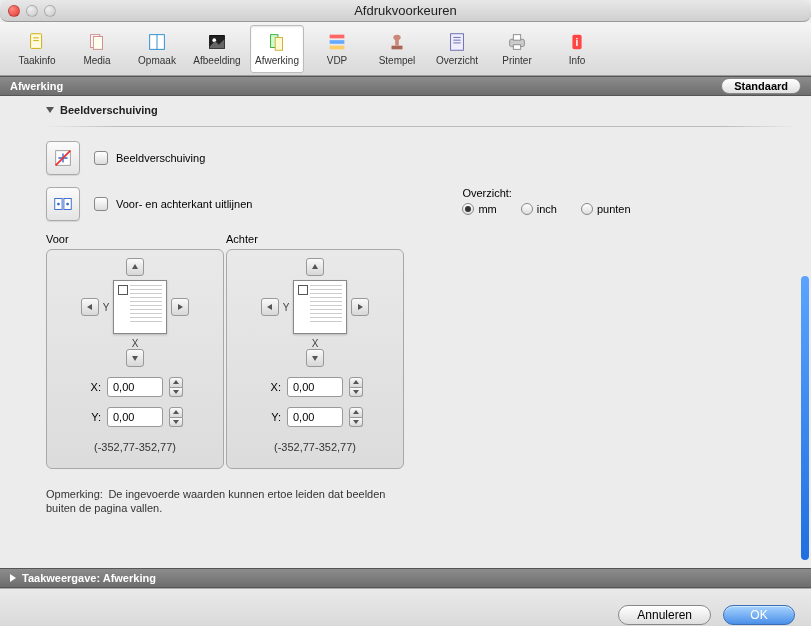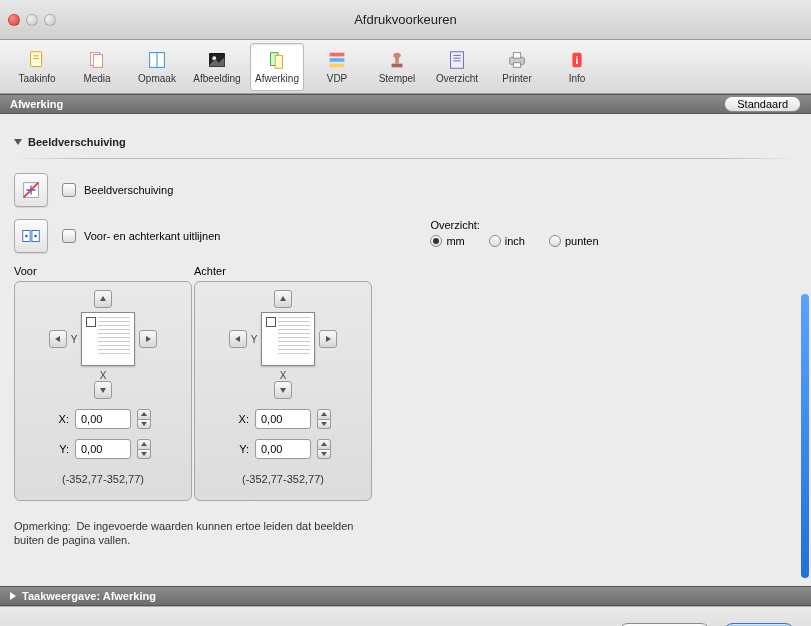--- a/index.html
+++ b/index.html
@@ -1,29 +1,29 @@
 <!DOCTYPE html>
 <html><head>
 <meta charset="utf-8">
 <style>
 * { box-sizing: border-box; margin: 0; padding: 0; font-family: "Lucida Grande", "Helvetica Neue", Arial, sans-serif; font-size: 11px; }
 body { background: #ececec; width: 811px; height: 626px; overflow: hidden; }
-.titlebar { height: 40px; background: linear-gradient(#e8e8e8,#cfcfcf); border-bottom: 1px solid #999; display: flex; align-items: center; padding: 0 8px; position: relative; }
+.titlebar { height: 22px; background: linear-gradient(#e8e8e8,#cfcfcf); border-bottom: 1px solid #999; display: flex; align-items: center; padding: 0 8px; position: relative; border-radius: 8px; }
 .tl-btn { width: 12px; height: 12px; border-radius: 50%; margin-right: 6px; border: 1px solid rgba(0,0,0,.2); }
 .tl-close { background: radial-gradient(circle at 30% 30%, #ff8a80, #e53935); }
 .tl-min, .tl-max { background: radial-gradient(circle at 30% 30%, #f0f0f0, #c8c8c8); }
 .tl-title { position: absolute; left: 0; right: 0; text-align: center; font-size: 13px; color: #222; pointer-events: none; }
 .toolbar { height: 54px; background: linear-gradient(#f5f5f5,#d9d9d9); border-bottom: 1px solid #9a9a9a; display: flex; align-items: center; padding: 0 10px; gap: 6px; }
 .tbitem { display: flex; flex-direction: column; align-items: center; justify-content: center; width: 54px; height: 48px; border: 1px solid transparent; border-radius: 3px; }
 .tbitem.selected { background: #fff; border: 1px solid #bbb; box-shadow: inset 0 1px 2px rgba(0,0,0,.1); }
 .tbitem .ic { width: 22px; height: 22px; display: flex; align-items: center; justify-content: center; }
 .tbitem .lbl { font-size: 10px; color: #333; margin-top: 2px; }
 .section-header { height: 20px; background: linear-gradient(#8c8c8c,#6d6d6d); color: #fff; font-weight: bold; font-size: 12px; display: flex; align-items: center; padding: 0 10px; border-top: 1px solid #555; border-bottom: 1px solid #555; }
-.section-header .stdbtn { margin-left: auto; background: linear-gradient(#fff,#e0e0e0); color: #000; font-weight: normal; border: 1px solid #888; border-radius: 10px; padding: 1px 12px; font-size: 11px; }
-.content { padding: 22px 14px 0 14px; height: 472px; position: relative; }
+.section-header .stdbtn { margin-left: auto; background: linear-gradient(#fff,#e0e0e0); color: #000; font-weight: bold; border: 1px solid #888; border-radius: 10px; padding: 1px 12px; font-size: 11px; }
+.content { padding: 8px 14px 0 14px; height: 472px; position: relative; margin-left: 32px; }
 .group-title { font-weight: bold; font-size: 12px; color: #222; margin-bottom: 10px; display: flex; align-items: center; }
 .group-title .tri { display:inline-block; width:0;height:0;border-left:4px solid transparent;border-right:4px solid transparent;border-top:6px solid #555;margin-right:6px; }
 .hr { height:1px; background: linear-gradient(to right, rgba(0,0,0,0), #bbb 10%, #bbb 90%, rgba(0,0,0,0)); margin-bottom: 14px; }
 .row { display:flex; align-items:center; margin-bottom: 12px; }
 .iconbox { width: 34px; height: 34px; background: linear-gradient(#fbfbfb,#e4e4e4); border: 1px solid #aaa; border-radius: 4px; display:flex; align-items:center; justify-content:center; margin-right: 14px; box-shadow: 0 1px 1px rgba(0,0,0,.1); }
 .chk { width: 14px; height: 14px; background: linear-gradient(#fff,#ddd); border: 1px solid #888; border-radius: 3px; margin-right: 8px; }
 .units { margin-left: 210px; }
 .units .ulabel { margin-bottom: 4px; }
 .radiogrp { display:flex; gap: 24px; align-items:center; }
 .radio { display:flex; align-items:center; gap:4px; }

